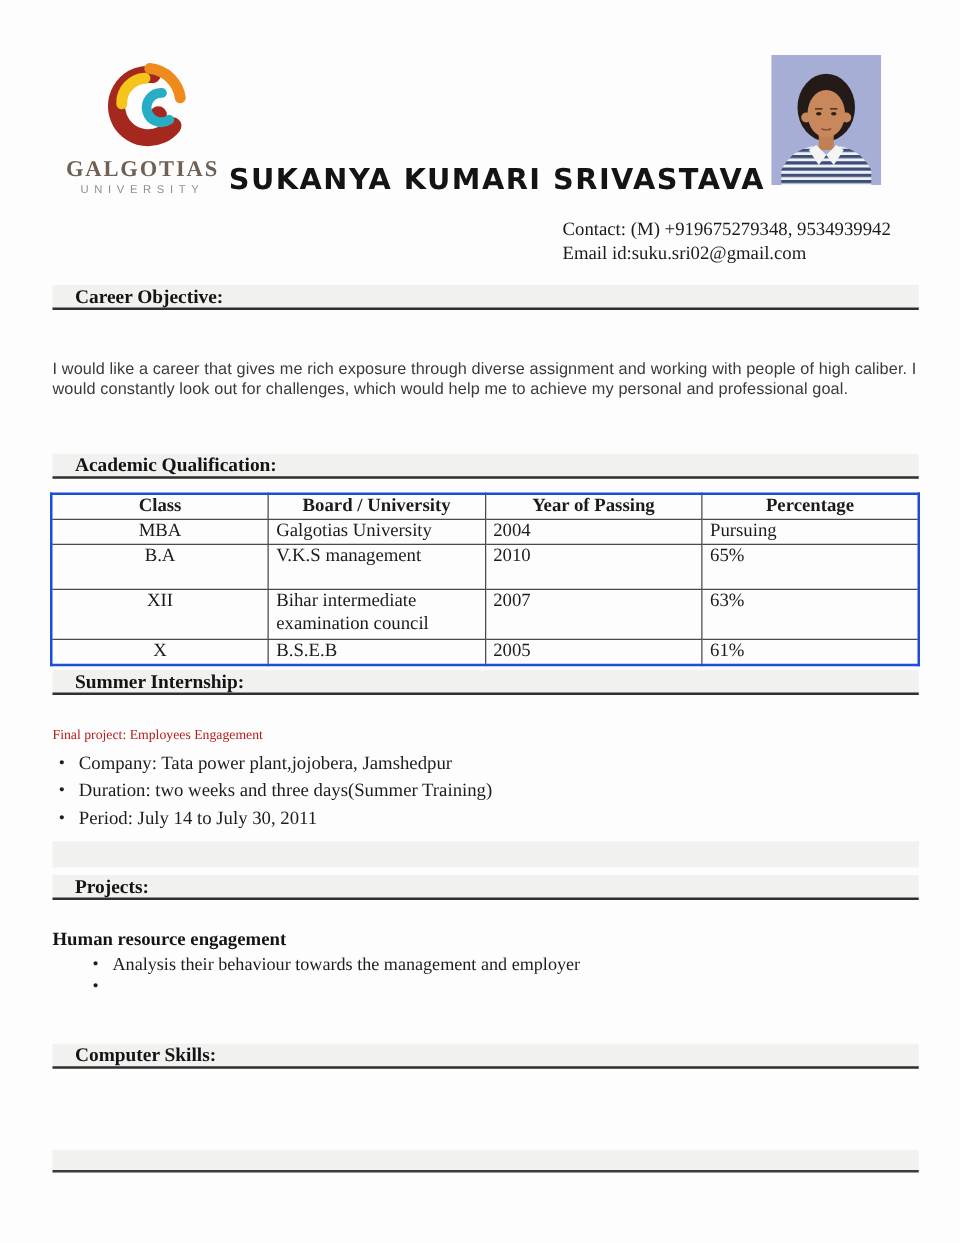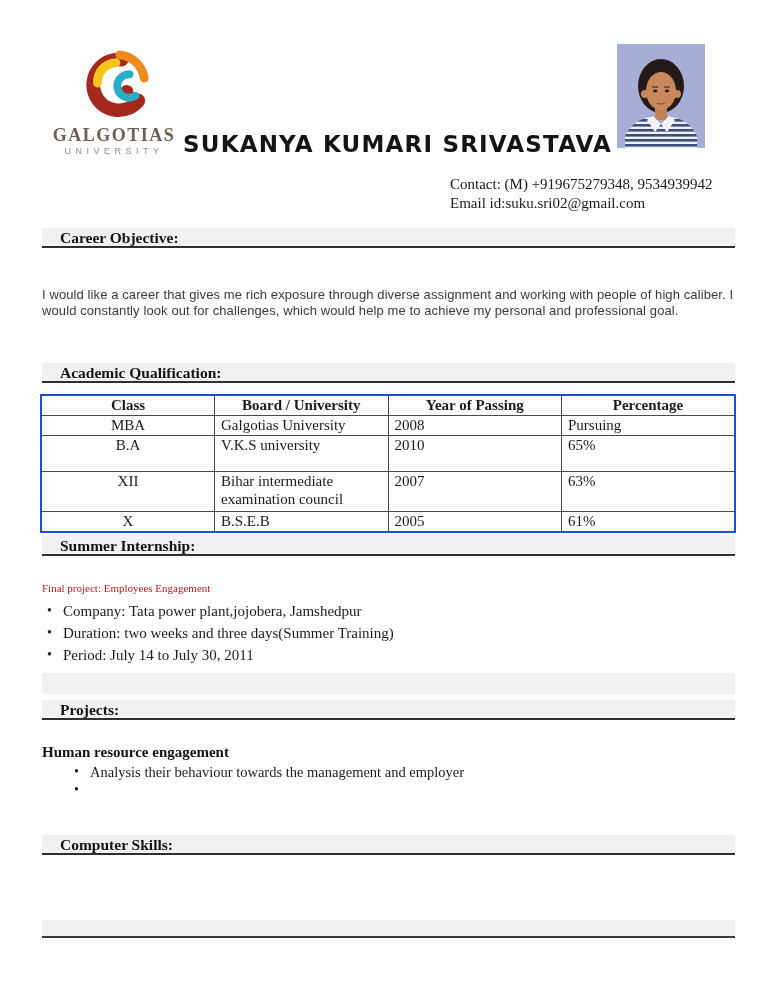--- a/index.html
+++ b/index.html
@@ -150,26 +150,26 @@
     <tbody>
         <tr>
       <th>Class</th>
       <th>Board / University</th>
       <th>Year of Passing</th>
       <th>Percentage</th>
     </tr>
     <tr class="row-h18">
       <td class="c-class">MBA</td>
       <td>Galgotias University</td>
-      <td>2008</td>
+      <td>2004</td>
       <td>Pursuing</td>
     </tr>
     <tr class="row-h36">
       <td class="c-class">B.A</td>
-      <td>V.K.S university</td>
+      <td>V.K.S management</td>
       <td>2010</td>
       <td>65%</td>
     </tr>
     <tr class="row-h40">
       <td class="c-class">XII</td>
       <td>Bihar intermediate examination council</td>
       <td>2007</td>
       <td>63%</td>
     </tr>
     <tr class="row-h19">

